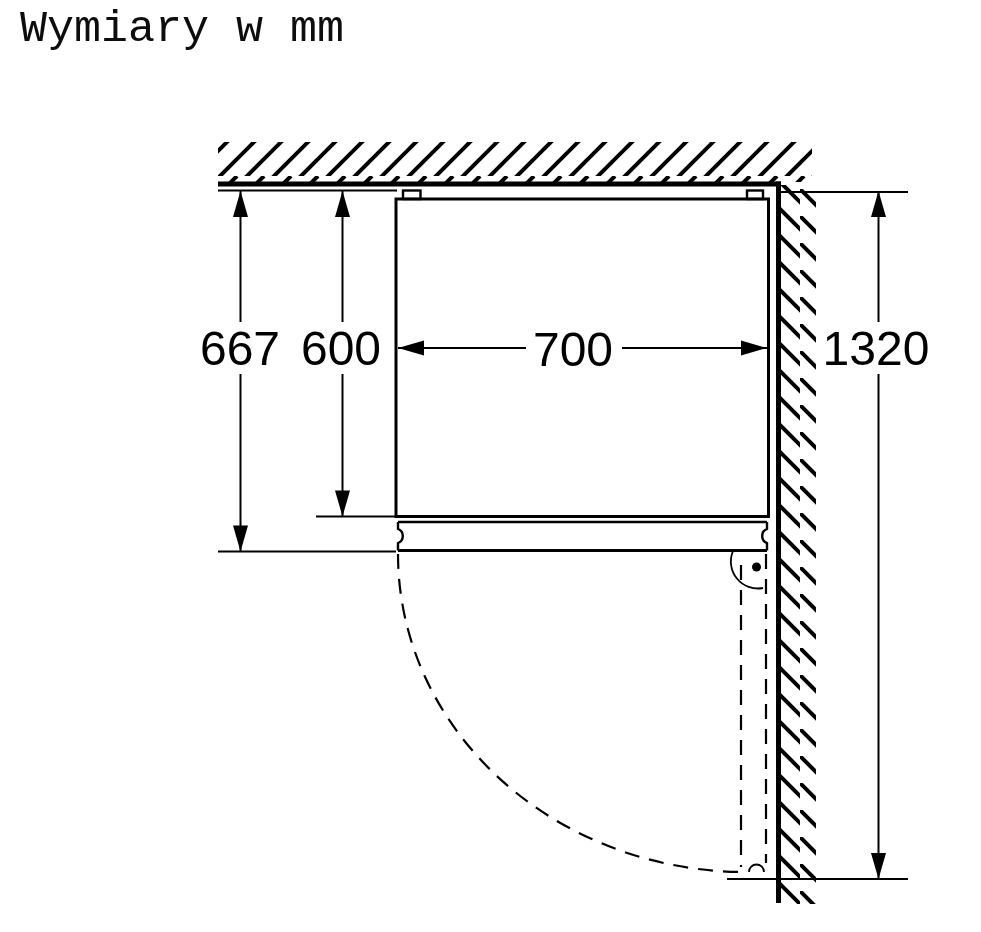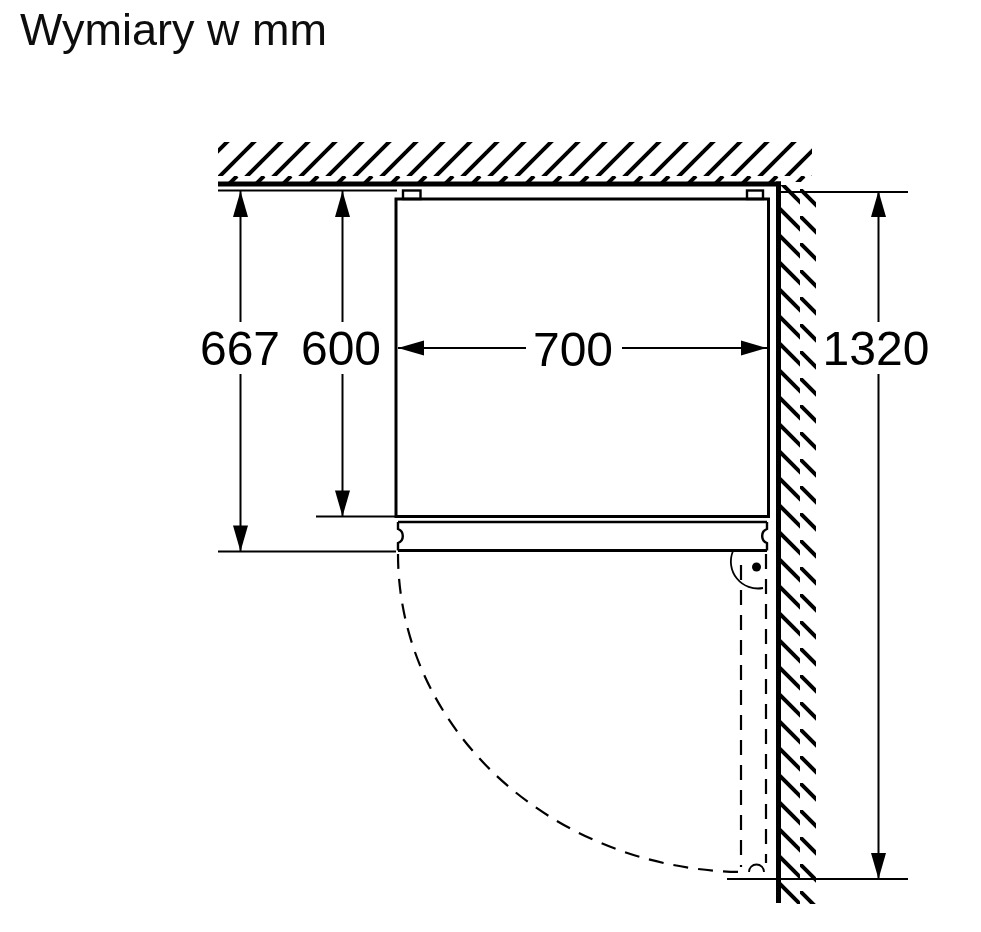--- a/index.html
+++ b/index.html
@@ -5,21 +5,21 @@
   html,body{margin:0;padding:0;}
   body{
     width:981px;height:932px;position:relative;
     background:#ffffff;
     font-family:"Liberation Sans", sans-serif;
   }
   .canvas{position:absolute;inset:0;background:#ffffff;}
   .page-title{
     position:absolute;left:20px;top:4px;margin:0;
     font-size:45px;font-weight:400;color:#0d0d0d;
-    letter-spacing:0px;white-space:nowrap;
+    letter-spacing:0px;white-space:nowrap;font-family:Liberation Mono, monospace;
   }
   svg{position:absolute;left:0;top:0;}
   .dim-label{
     font-family:"Liberation Sans", sans-serif;
     font-size:48px;fill:#000000;
   }
   .thin{stroke:#000;stroke-width:1.8;fill:none;}
   .dimline{stroke:#000;stroke-width:2;fill:none;}
   .wall{stroke:#000;stroke-width:5;fill:none;}
   .outline{stroke:#000;stroke-width:3;fill:none;}

